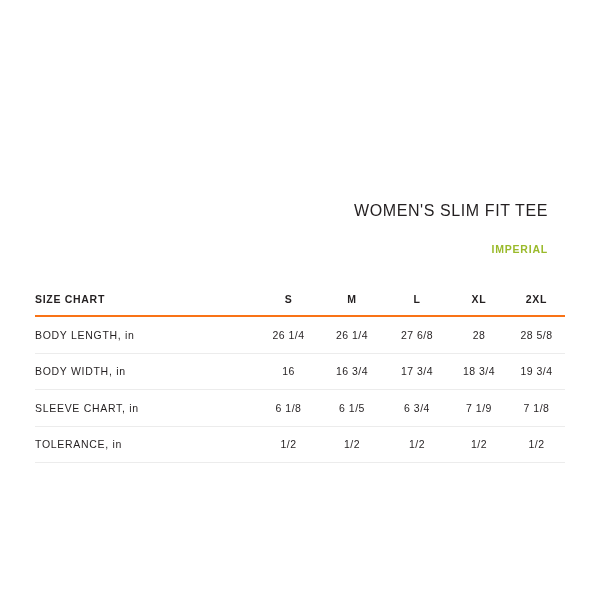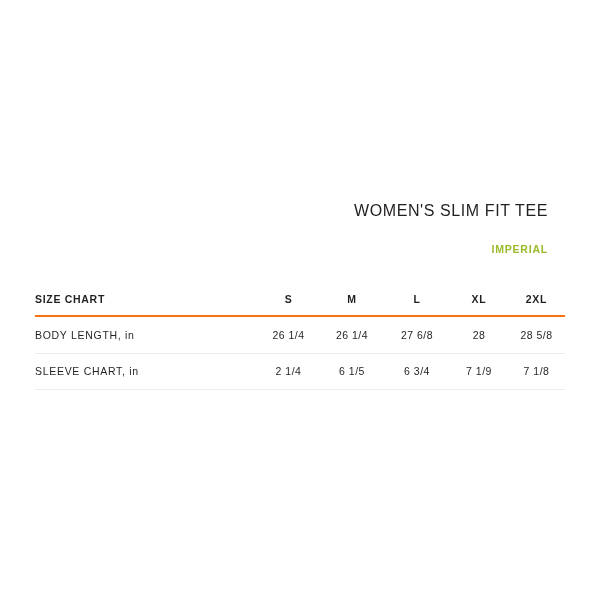--- a/index.html
+++ b/index.html
@@ -131,24 +131,40 @@
       <tbody>
         <tr class="data-row">
           <td class="label-col">BODY LENGTH, in</td>
           <td class="value-col">26 1/4</td>
           <td class="value-col">26 1/4</td>
           <td class="value-col">27 6/8</td>
           <td class="value-col">28</td>
           <td class="value-col">28 5/8</td>
         </tr>
         <tr class="data-row">
+          <td class="label-col">BODY WIDTH, in</td>
+          <td class="value-col">16</td>
+          <td class="value-col">16 3/4</td>
+          <td class="value-col">17 3/4</td>
+          <td class="value-col">18 3/4</td>
+          <td class="value-col">19 3/4</td>
+        </tr>
+        <tr class="data-row">
           <td class="label-col">SLEEVE CHART, in</td>
-          <td class="value-col">2 1/4</td>
+          <td class="value-col">6 1/8</td>
           <td class="value-col">6 1/5</td>
           <td class="value-col">6 3/4</td>
           <td class="value-col">7 1/9</td>
           <td class="value-col">7 1/8</td>
+        </tr>
+        <tr class="data-row">
+          <td class="label-col">TOLERANCE, in</td>
+          <td class="value-col">1/2</td>
+          <td class="value-col">1/2</td>
+          <td class="value-col">1/2</td>
+          <td class="value-col">1/2</td>
+          <td class="value-col">1/2</td>
         </tr>
       </tbody>
     </table>
   </div>
 
 </div>
 
 </body></html>

